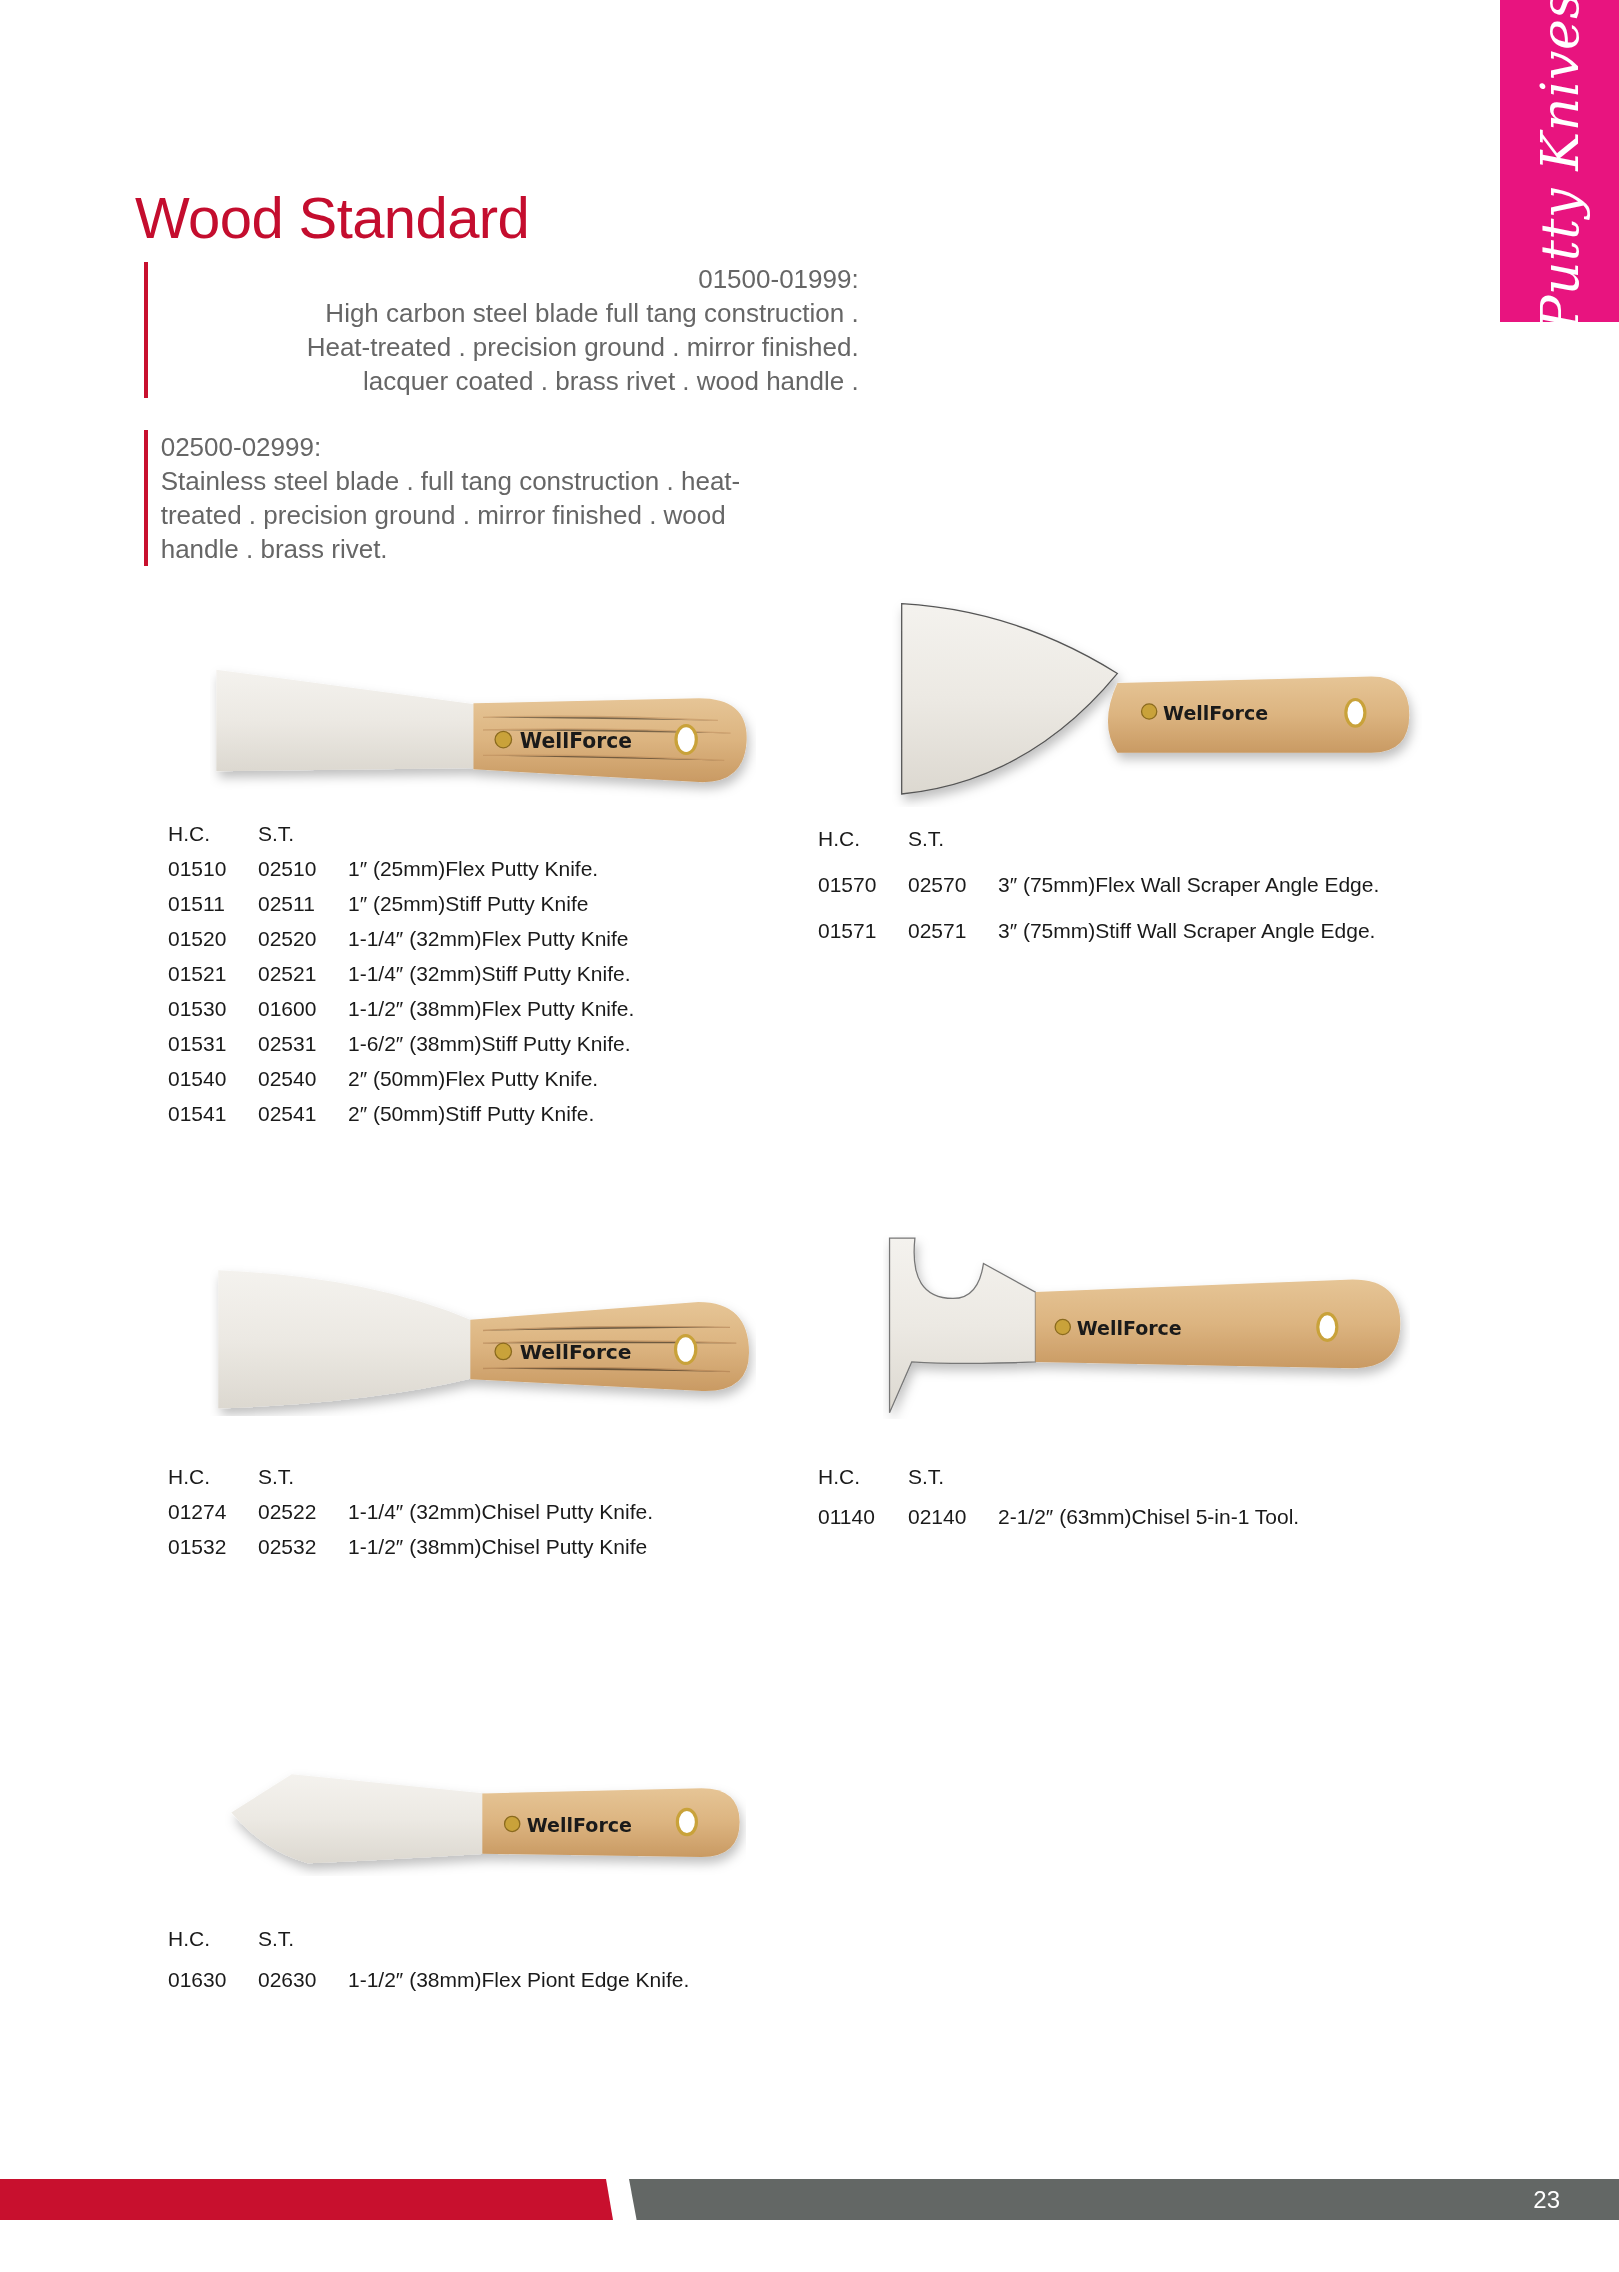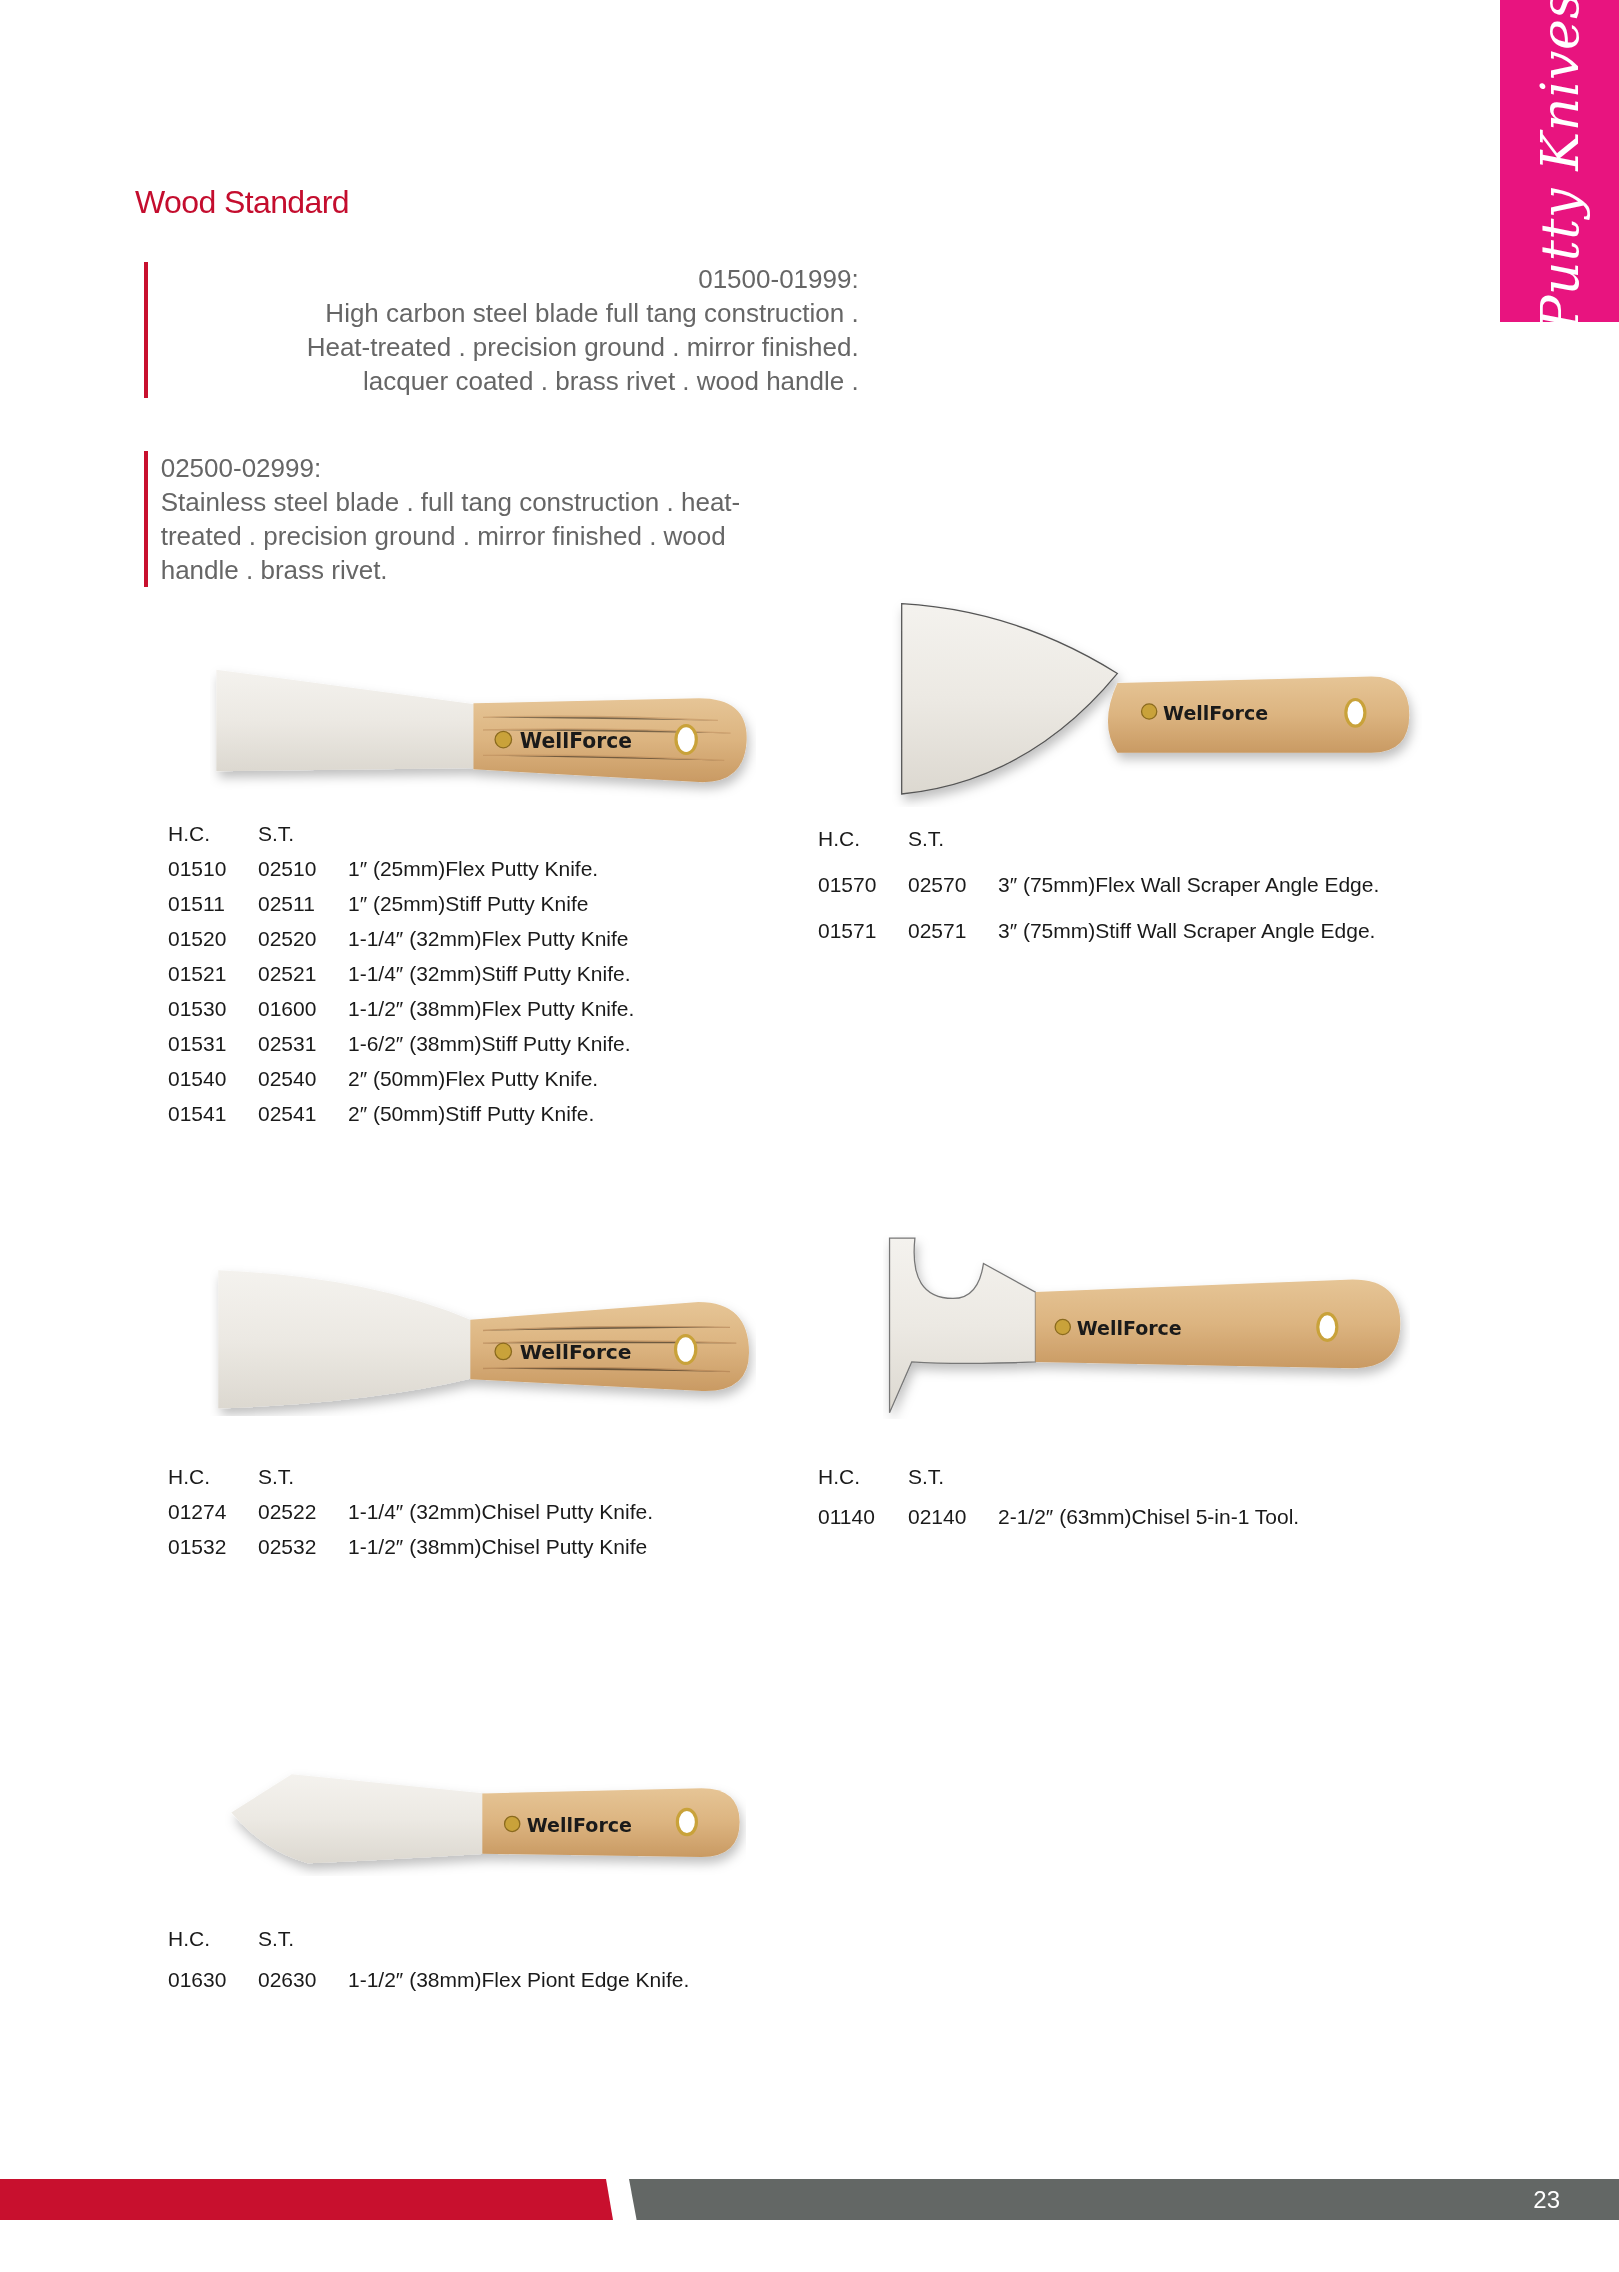--- a/index.html
+++ b/index.html
@@ -1,26 +1,26 @@
 <!DOCTYPE html>
 <html style="font-size:10.2px"><head>
 <meta charset="utf-8">
 <style>
   html, body { margin:0; padding:0; background:#ffffff; }
   body { width:1620px; height:2273px; position:relative; overflow:hidden; font-family:"Liberation Sans", sans-serif; color:#222; }
 
   .side-tab { position:absolute; left:1500px; top:0; width:120px; height:322px; background:#e8147f; }
   .side-tab span { position:absolute; left:50%; top:50%; transform:translate(-50%,-50%) rotate(-90deg); white-space:nowrap; color:#fff; font-family:"DejaVu Serif", serif; font-style:italic; font-size:52px; letter-spacing:0.6px; }
 
-  .title { position:absolute; left:135px; top:184px; font-size:32px; color:#c40d2e; font-weight:normal; letter-spacing:-0.6px; }
+  .title { position:absolute; left:135px; top:184px; font-size:58px; color:#c40d2e; font-weight:normal; letter-spacing:-0.6px; }
 
   .desc { position:absolute; left:144px; border-left:4.4px solid #c8102e; padding-left:12.7px; color:#666; font-size:26px; line-height:34px; width:698px; }
   .desc .code { display:block; }
   .desc1 { top:262px;text-align:right; }
-  .desc2 { top:451px; }
+  .desc2 { top:430px; }
 
   .knife { position:absolute; }
 
   .spec { position:absolute; font-size:21px; color:#1a1a1a; line-height:35px; }
   .spec .row { display:flex; white-space:nowrap; }
   .spec .hc { width:90px; }
   .spec .st { width:90px; }
   .spec .hdr { margin-bottom:0; }
 
   .footer-red { position:absolute; left:0; top:2179px; width:613px; height:41px; background:#c8102e; clip-path:polygon(0 0, 606px 0, 613px 41px, 0 41px); }

